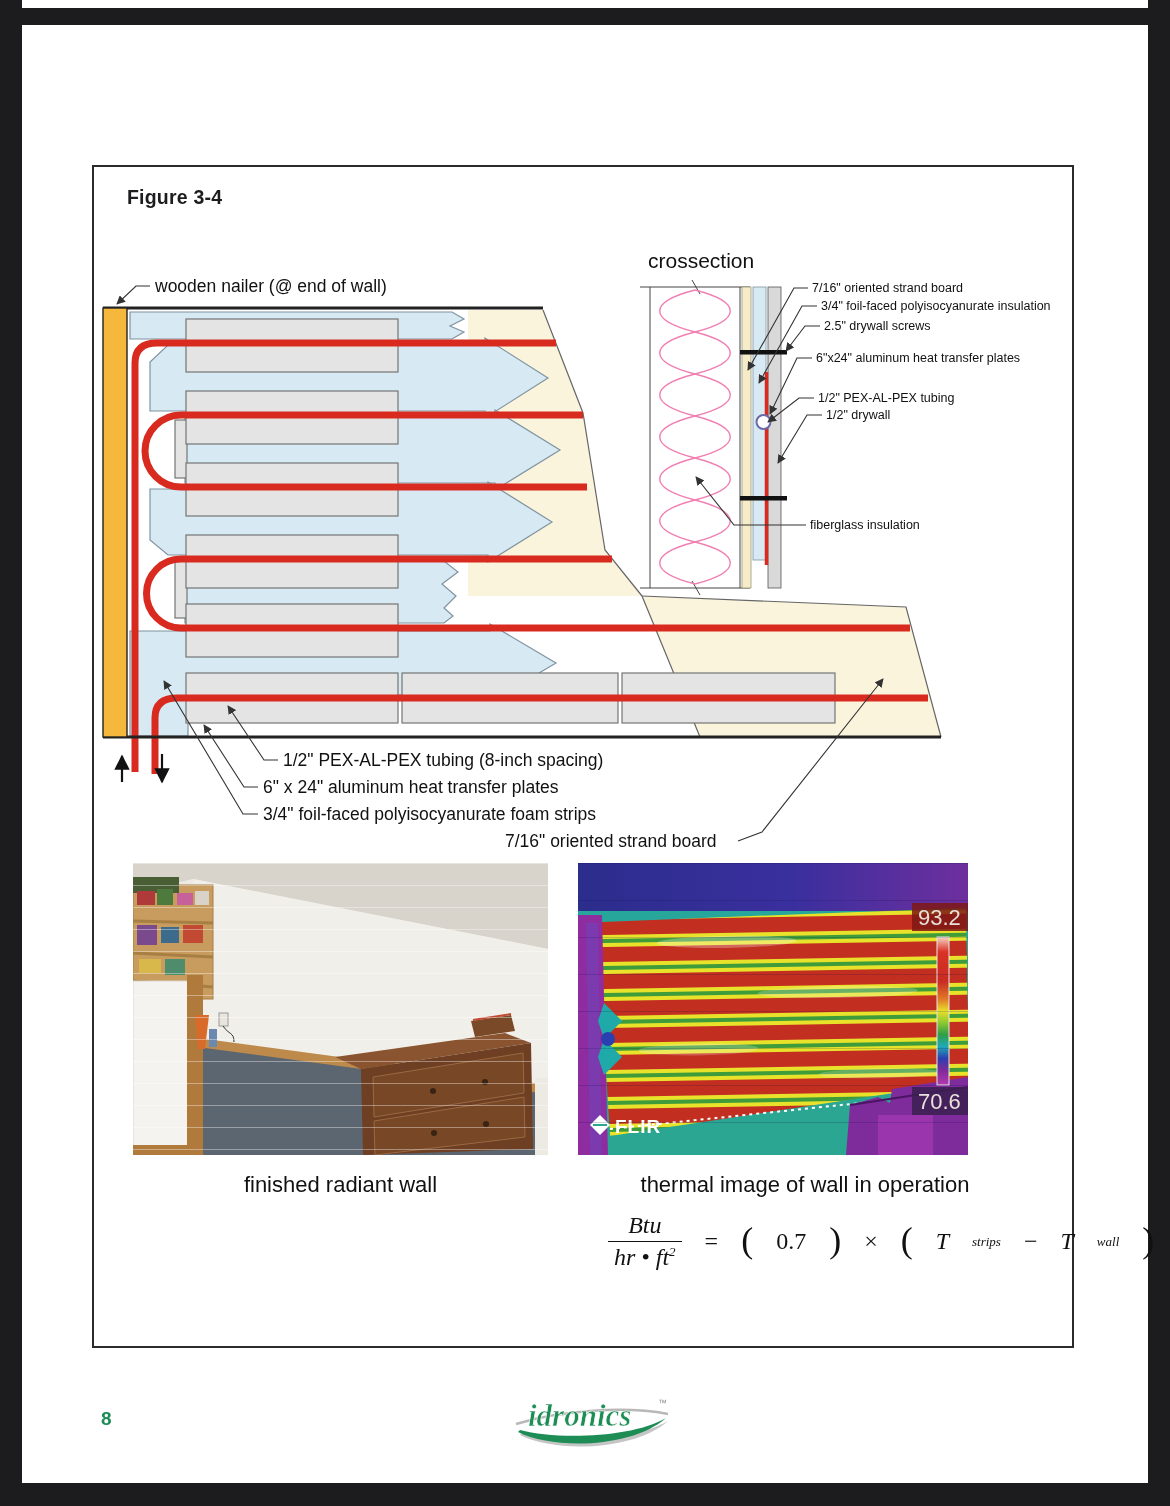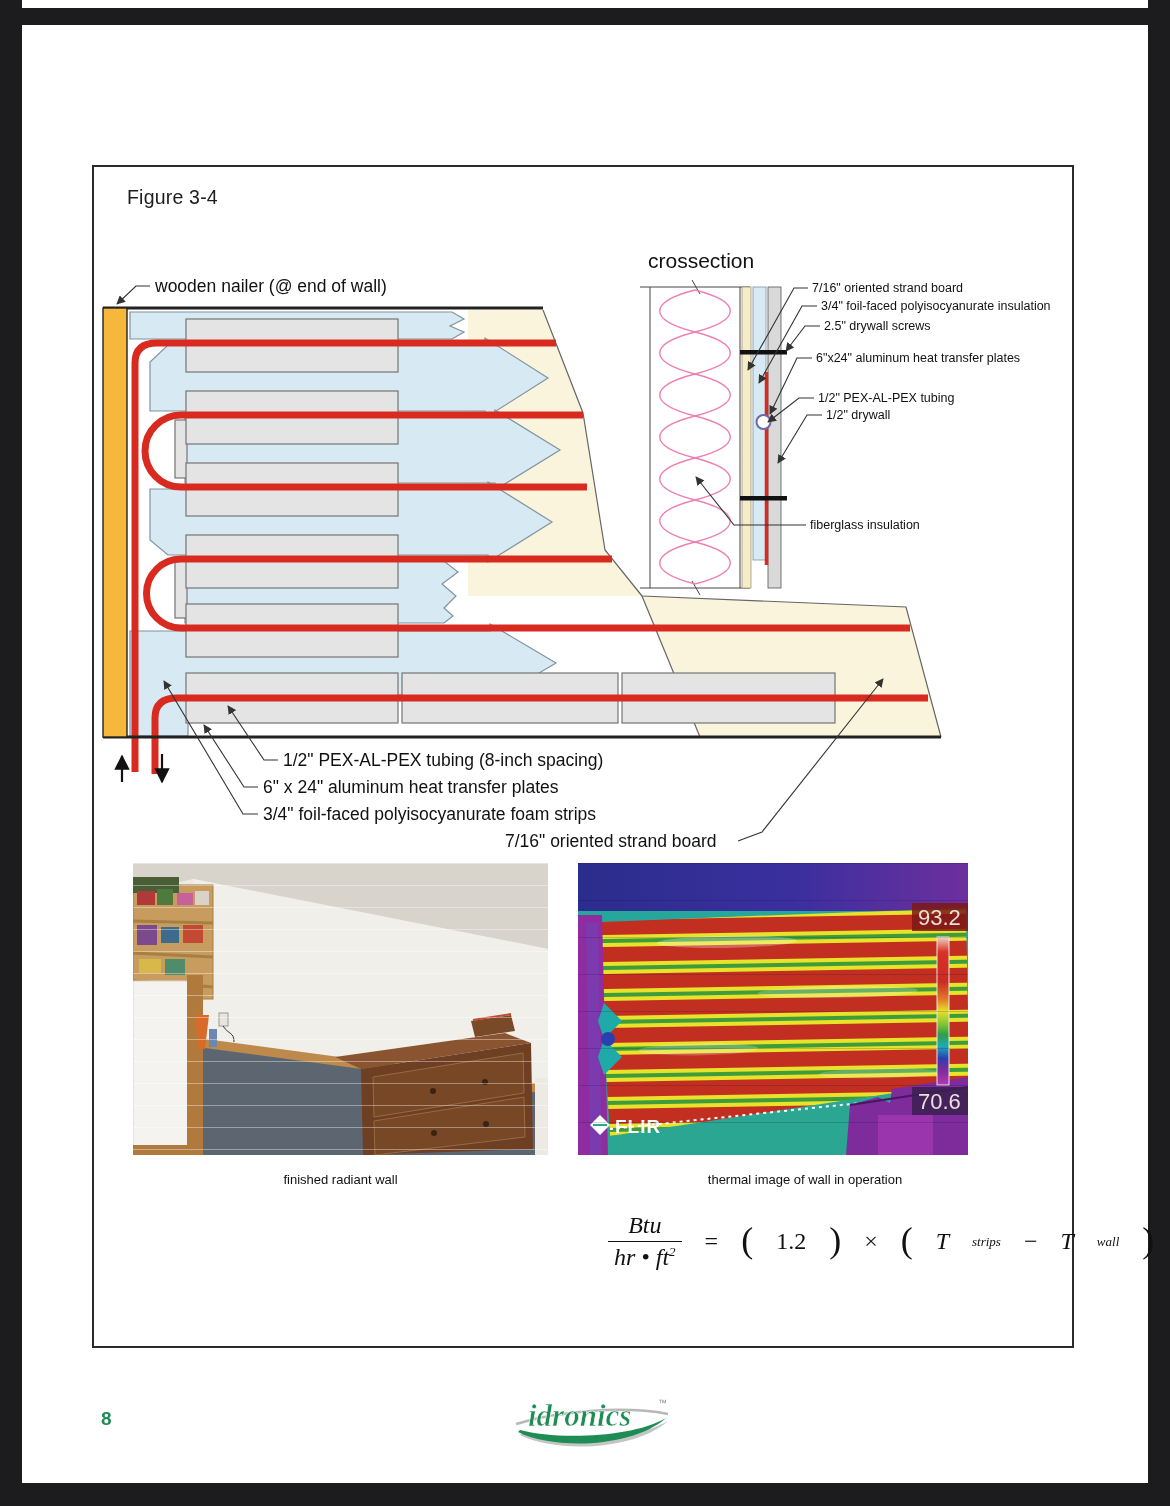--- a/index.html
+++ b/index.html
@@ -12,21 +12,21 @@
   #bar-left{left:0;top:0;width:22px;height:1506px;}
   #bar-top{left:22px;top:8px;width:1126px;height:17px;}
   #bar-right{left:1148px;top:0;width:22px;height:1506px;}
   #bar-bottom{left:0;top:1483px;width:1170px;height:23px;}
 
   #figure-box{
     position:absolute;left:92px;top:165px;width:978px;height:1179px;
     border:2px solid #2b2b2b;background:#fff;
   }
   #figure-title{
-    position:absolute;left:127px;top:186px;font-size:19.5px;font-weight:normal;
+    position:absolute;left:127px;top:186px;font-size:19.5px;font-weight:bold;
     letter-spacing:.2px;
   }
   #main-svg{position:absolute;left:100px;top:250px;}
 
   
   .tube{stroke:var(--tube-red);fill:none;}
   .foam{fill:var(--foam-blue);stroke:var(--foam-stroke);stroke-width:1.2;}
   .plate{fill:var(--plate-gray);stroke:var(--plate-stroke);stroke-width:1.2;}
   .cream{fill:var(--osb-cream);}
   .cream-edge{fill:none;stroke:#666;stroke-width:1.2;}
@@ -40,21 +40,21 @@
   .thin{stroke:#444;stroke-width:1;fill:none;}
 
   .photo{position:absolute;width:415px;height:292px;overflow:hidden;}
   #photo-room{left:133px;top:863px;}
   #photo-thermal{left:578px;top:863px;width:390px;}
   .scanlines{position:absolute;inset:0;pointer-events:none;
     background:repeating-linear-gradient(180deg,rgba(255,255,255,.38) 0 1px,transparent 1px 22px);}
   .scanlines-dark{position:absolute;inset:0;pointer-events:none;
     background:repeating-linear-gradient(180deg,rgba(10,10,70,.18) 0 1px,transparent 1px 37px);}
 
-  .caption{position:absolute;top:1172px;font-size:13px;text-align:center;color:#111;}
+  .caption{position:absolute;top:1172px;font-size:22px;text-align:center;color:#111;}
   #caption-left{left:133px;width:415px;}
   #caption-right{left:610px;width:390px;}
 
   
   #formula{
     position:absolute;left:608px;top:1212px;display:flex;align-items:center;gap:23px;
     font-family:"Liberation Serif", serif;font-size:24px;color:#111;
   }
   #formula .frac{display:inline-block;text-align:center;font-style:italic;}
   #formula .frac .num{display:block;padding:0 10px 2px;}
@@ -314,21 +314,21 @@
 <div class="caption" id="caption-left">finished radiant wall</div>
 <div class="caption" id="caption-right">thermal image of wall in operation</div>
 
 <div id="formula">
   <span class="frac">
     <span class="num">Btu</span>
     <span class="den"><span>hr • ft</span><sup>2</sup></span>
   </span>
   <span class="eq">=</span>
   <span class="paren">(</span>
-    <span>1.2</span>
+    <span>0.7</span>
     <span class="paren">)</span>
   <span class="op">×</span>
   <span class="paren">(</span>
     <span class="varT">T</span>
     <sub>strips</sub>
   <span class="op">−</span>
   <span class="varT">T</span>
     <sub>wall</sub>
     <span class="paren">)</span>
 </div>

